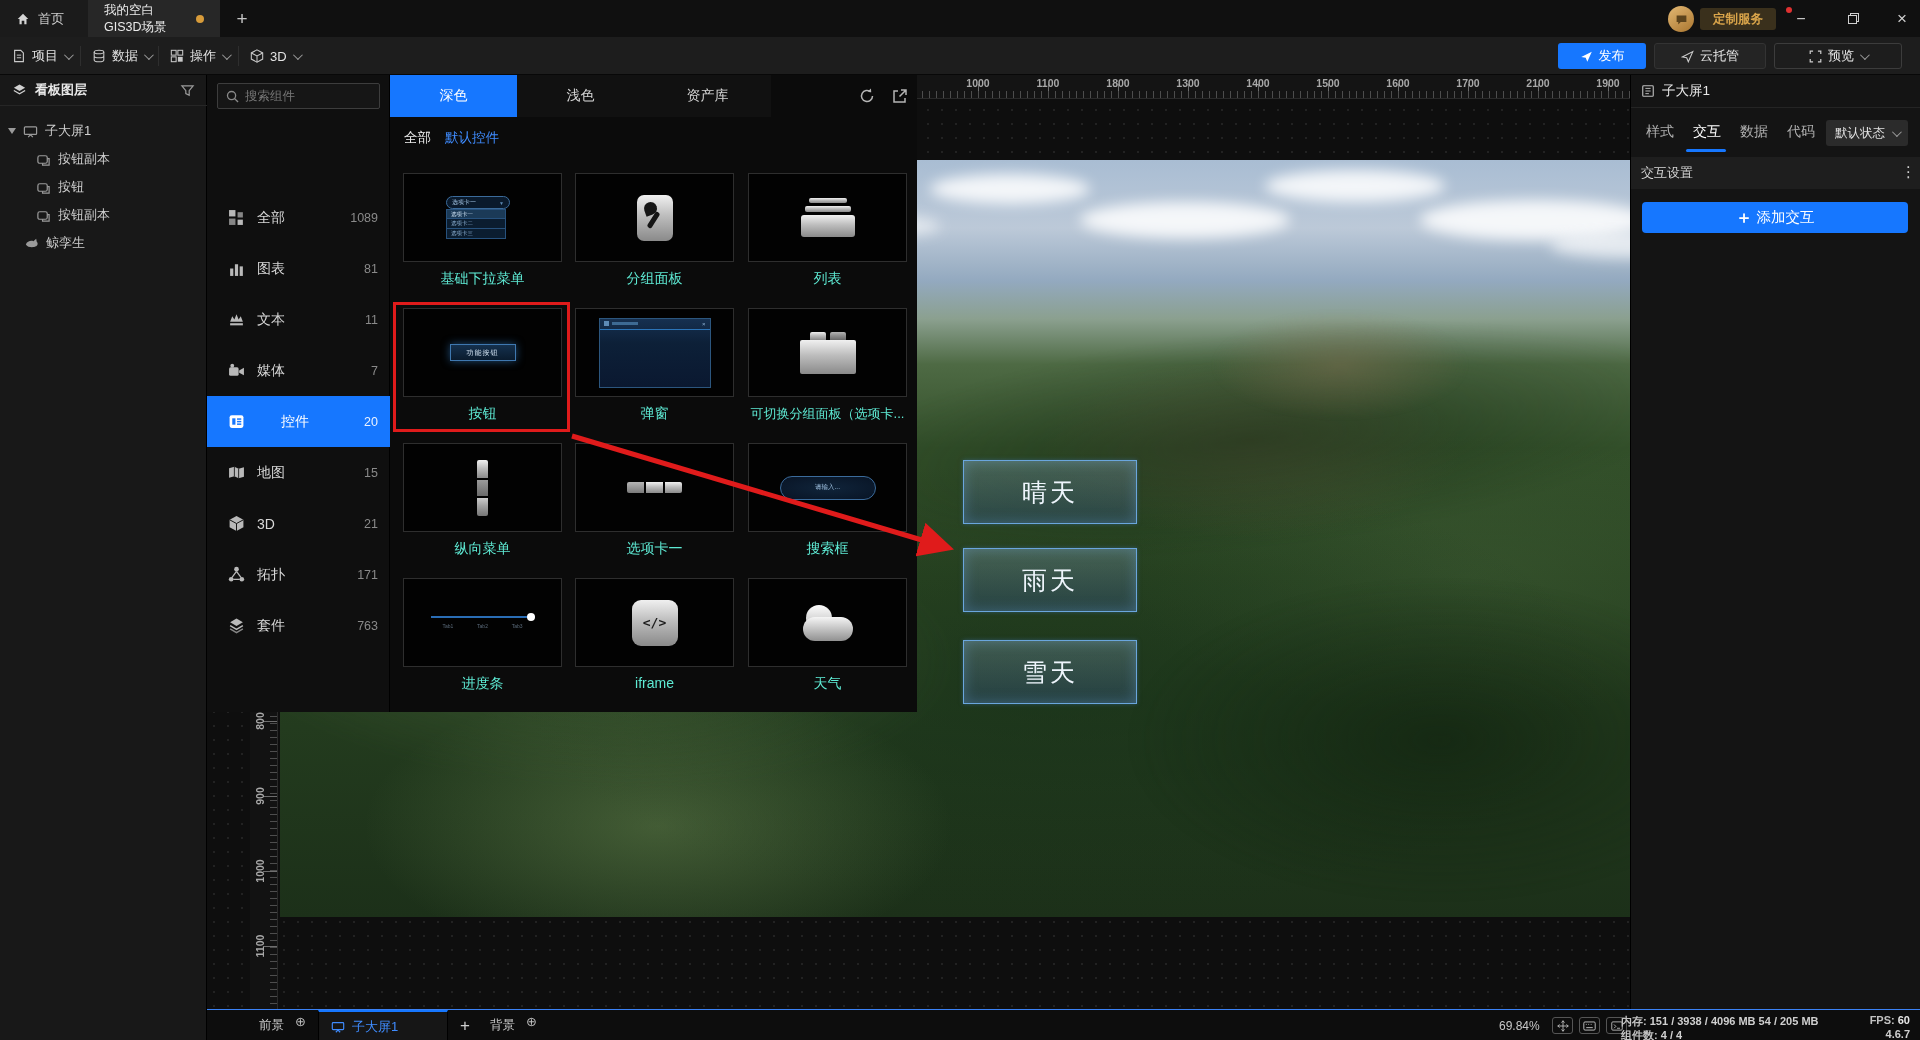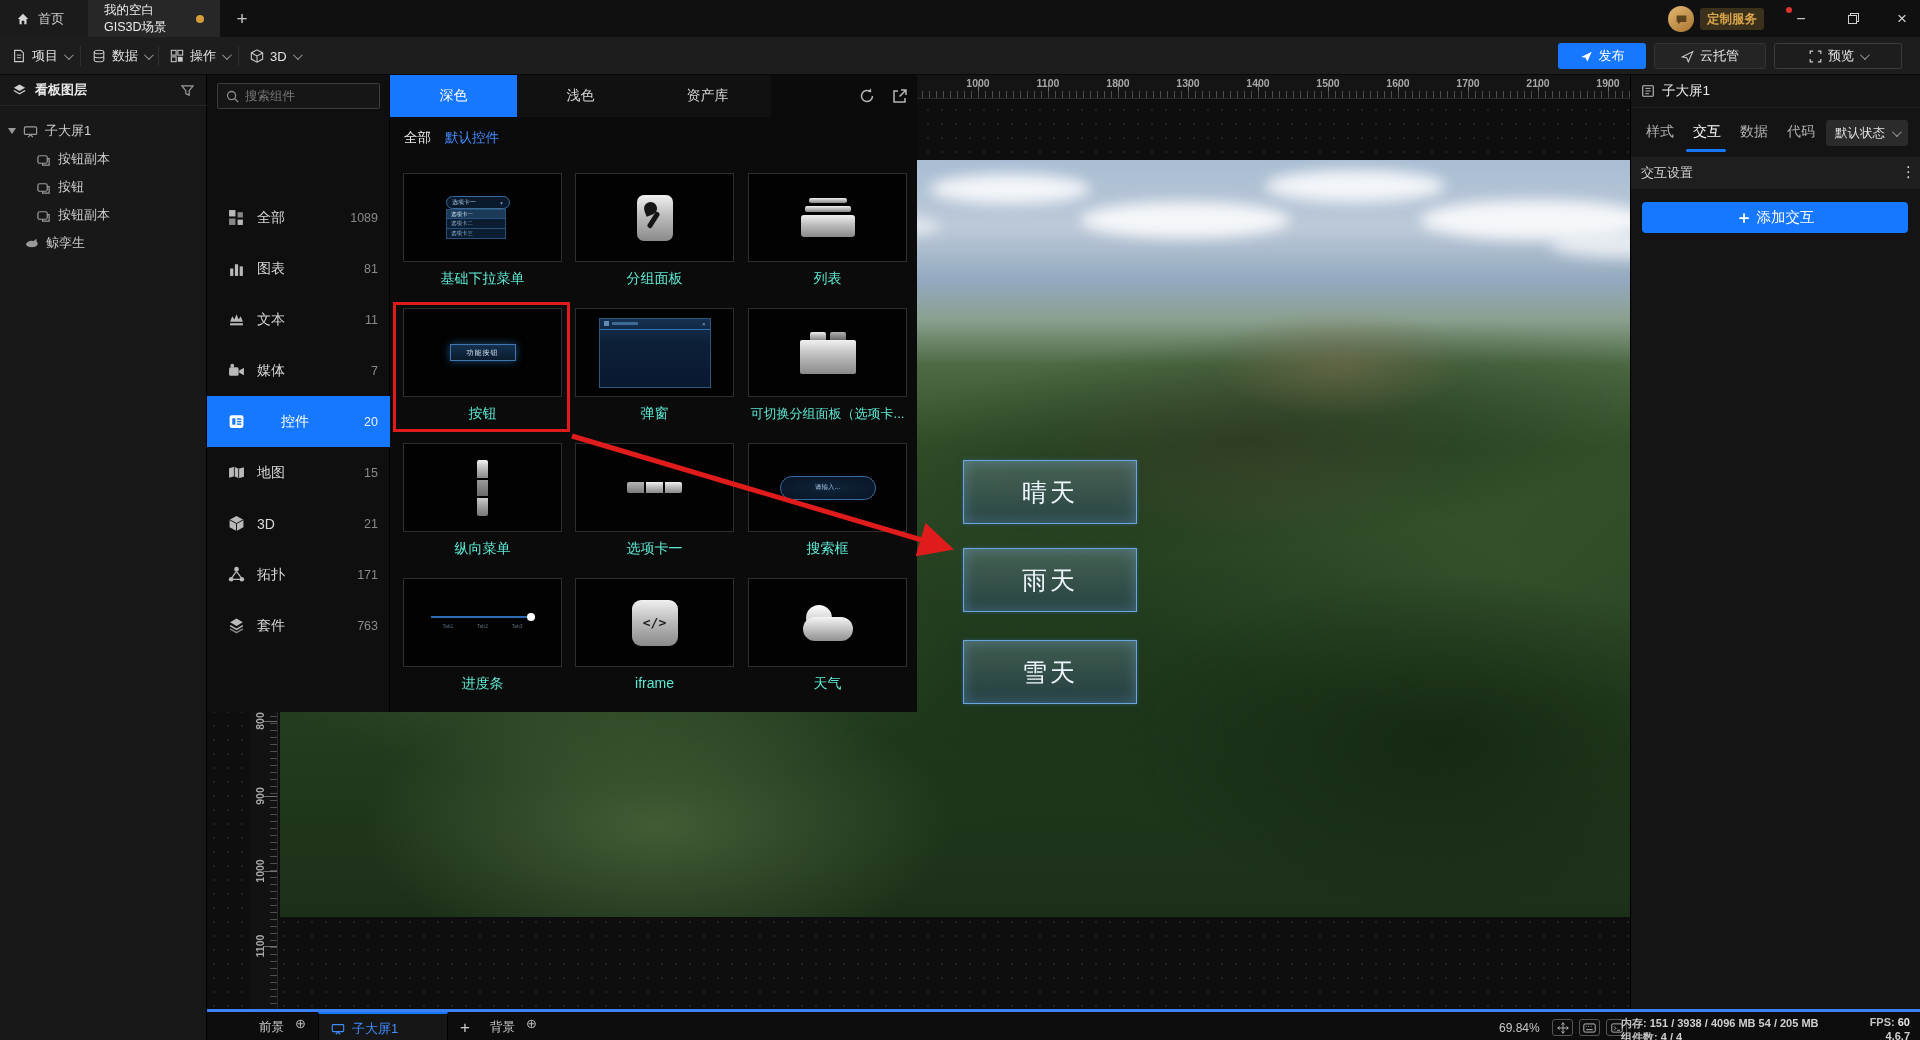--- a/index.html
+++ b/index.html
@@ -9,21 +9,21 @@
   .abs { position:absolute; }
 
   
   #tabbar { left:0; top:0; width:1920px; height:37px; background:#101010; z-index:30; }
   .tab { height:37px; display:flex; align-items:center; gap:8px; padding:0 16px; font-size:13px; color:#cfcfcf; }
   #tab-home { left:0; top:0; width:88px; background:#1b1b1b; }
   #tab-scene { left:88px; top:0; width:132px; background:#272727; color:#eaeaea; font-size:12.5px; }
   .dot-orange { width:8px; height:8px; border-radius:50%; background:#d79b3a; flex:0 0 auto; }
   #tab-plus { left:228px; top:5px; width:28px; height:28px; display:flex; align-items:center; justify-content:center; font-size:19px; color:#c5c5c5; }
   #chat-bubble { left:1668px; top:6px; width:26px; height:26px; border-radius:50%; background:linear-gradient(145deg,#e3b873,#a9752f); display:flex; align-items:center; justify-content:center; }
-  #service-badge { left:1700px; top:8px; height:22px; padding:0 7px; background:#3a301c; border-radius:3px; color:#d9a44a; font-size:12.5px; font-weight:bold; display:flex; align-items:center; }
+  #service-badge { left:1700px; top:8px; height:22px; padding:0 13px; background:#3a301c; border-radius:3px; color:#d9a44a; font-size:12.5px; font-weight:bold; display:flex; align-items:center; }
   #service-dot { left:1786px; top:7px; width:6px; height:6px; border-radius:50%; background:#e03131; }
   .winbtn { top:0; width:42px; height:37px; display:flex; align-items:center; justify-content:center; color:#cfcfcf; font-size:16px; }
   #win-min { left:1780px; }
   #win-max { left:1832px; }
   #win-close { left:1884px; width:36px; font-size:17px; }
   .restore-glyph { position:relative; width:11px; height:11px; }
   .restore-glyph i { position:absolute; display:block; border:1px solid #cfcfcf; width:9px; height:9px; }
   .restore-glyph i:first-child { left:2px; top:0; }
   .restore-glyph i:last-child { left:0; top:2px; background:#101010; }
 
@@ -123,21 +123,21 @@
   #insp-head { left:0; top:0; width:290px; height:33px; border-bottom:1px solid #242424; display:flex; align-items:center; gap:7px; padding:0 10px; font-size:13.5px; color:#e8e8e8; }
   .itab { top:48px; font-size:14px; color:#b0b0b0; }
   .itab.active { color:#fff; }
   #itab-underline { left:55px; top:74px; width:40px; height:3px; background:#1677ff; border-radius:2px; }
   #state-btn { left:195px; top:45px; width:82px; height:26px; background:#2b2b2b; border-radius:3px; display:flex; align-items:center; justify-content:center; gap:7px; font-size:12.5px; color:#e0e0e0; }
   #insp-section { left:0; top:82px; width:290px; height:32px; background:#1e1e1e; display:flex; align-items:center; padding:0 10px; font-size:13px; color:#d5d5d5; }
   #kebab { left:270px; top:88px; font-size:15px; color:#cfcfcf; letter-spacing:0; }
   #add-int { left:11px; top:127px; width:266px; height:31px; background:#1677ff; border-radius:4px; display:flex; align-items:center; justify-content:center; gap:4px; color:#fff; font-size:14.5px; }
 
   
-  #statusbar { left:207px; top:1009px; width:1713px; height:31px; background:#0d0d0d; border-top:3px solid #3b82f6; z-index:20; font-size:12.5px; color:#c8c8c8; }
+  #statusbar { left:207px; top:1009px; width:1713px; height:31px; background:#0d0d0d; border-top:1px solid #3b82f6; z-index:20; font-size:12.5px; color:#c8c8c8; }
   .sb { top:0; height:31px; display:flex; align-items:center; }
   #sb-tab { left:111px; width:130px; background:#161616; border-top:2px solid #1677ff; border-left:1px solid #000; border-right:1px solid #000; color:#3f8cff; gap:7px; padding-left:12px; font-size:13px; }
   .oplus { font-size:13px; color:#bbb; transform:translateY(-4px); display:inline-block; }
   .sbicon { top:7px; width:21px; height:17px; border:1px solid #555; border-radius:3px; display:flex; align-items:center; justify-content:center; color:#bbb; }
   .statline { position:absolute; font-size:11px; font-weight:bold; color:#c2c2c2; white-space:nowrap; }
   svg { display:block; }
 </style>
 </head>
 <body>
 

